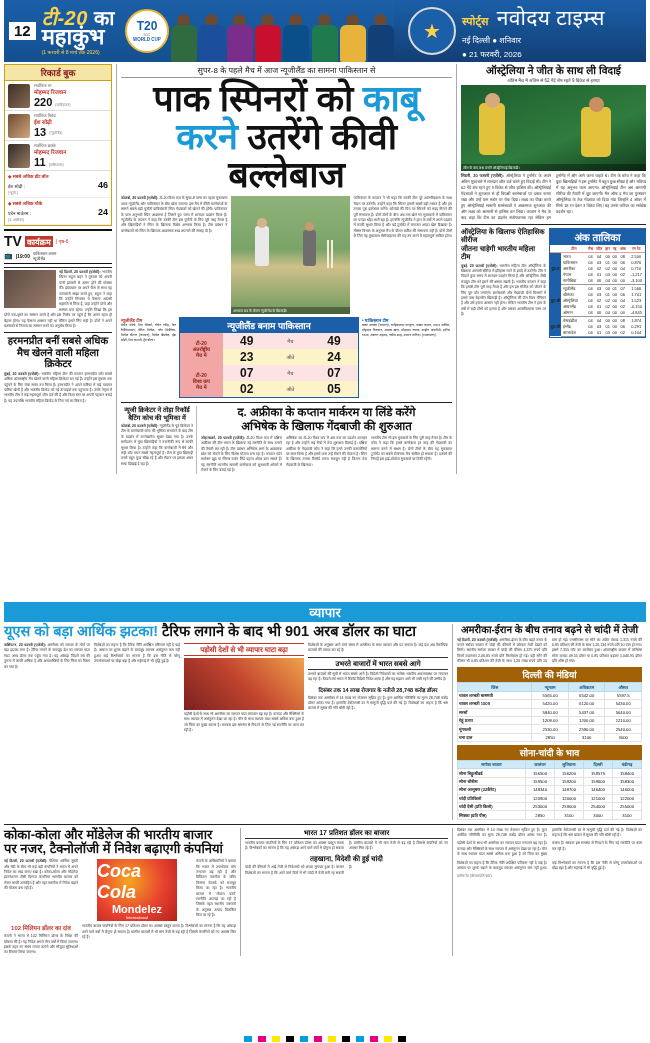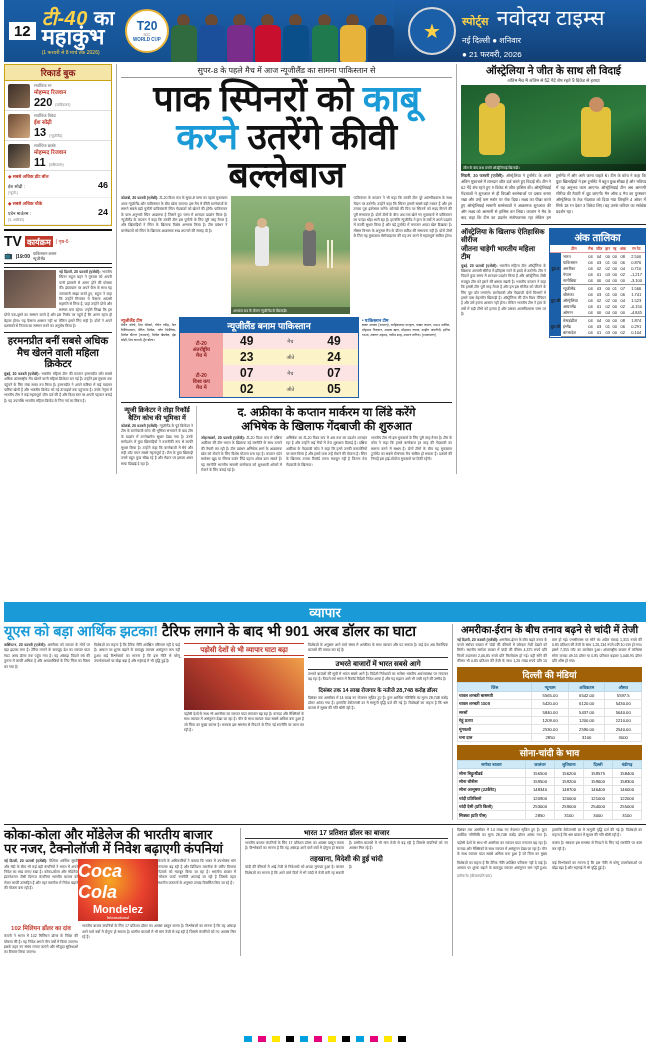--- a/index.html
+++ b/index.html
@@ -157,21 +157,21 @@
 </style>
 </head>
 <body>
 
 <div class="page">
 
   <div class="masthead">
     <div class="mh-left">
       <div class="mh-pagenum">12</div>
       <div class="mh-t20">
-        <div class="l1"><span>टी-40</span>
+        <div class="l1"><span>टी-20</span>
           <span class="ka">का</span></div>
         <div class="l2">महाकुंभ</div>
         <div class="l3">(1 फरवरी से 8 मार्च तक 2026)</div>
       </div>
       <div class="mh-logo">
         <div class="lg1">T20</div>
         <div class="lg2">ICC</div>
         <div class="lg3">WORLD CUP</div>
       </div>
       <div class="mh-players" id="players">
@@ -238,21 +238,21 @@
                   <div class="rec-val">220</div>
                   <div class="rec-team">(पाकिस्तान)</div>
                 </div>
               </div>
             </div>
             <div class="rec-row">
               <div class="rec-face" style="background:linear-gradient(135deg,#6b4a33,#d2a77e)"></div>
               <div class="rec-info">
                 <div class="rec-cap">सर्वाधिक विकेट</div>
                 <div class="rec-name">ईश सोढ़ी</div>
-                <div style="display:flex;align-items:flex-end;gap:3px;">
+                <div style="display:flex;align-items:center;gap:3px;">
                   <div class="rec-val">13</div>
                   <div class="rec-team">(न्यूजीलैंड)</div>
                 </div>
               </div>
             </div>
             <div class="rec-row">
               <div class="rec-face" style="background:linear-gradient(135deg,#2e2a26,#9b7f63)"></div>
               <div class="rec-info">
                 <div class="rec-cap">सर्वाधिक छक्के</div>
                 <div class="rec-name">मोहम्मद रिजवान</div>
@@ -743,21 +743,21 @@
               </tr>
             </tbody>
         </table>
       </div>
     </div>
 
     <div style="display:flex; margin-top:4px; border-top:1px solid #222; padding-top:3px;">
       <div style="width:236px; padding-right:4px;">
         <div class="bz-h" style="font-size:13px;">कोका-कोला और मोंडेलेज की भारतीय बाजार</div>
         <div class="bz-h" style="font-size:13px;">पर नजर, टैक्नोलॉजी में निवेश बढ़ाएगी कंपनियां</div>
-        <div style="display:flex; gap:0; margin-top:3px;">
+        <div style="display:flex; gap:19px; margin-top:3px;">
           <div style="width:74px;" class="body-txt">
             <b>नई दिल्ली, 20 फरवरी (एजेंसी):</b>
             <span>वैश्विक आर्थिक सुस्ती और मंदी के बीच भी कई बड़ी कंपनियों ने भारत में अपने निवेश का रुख बनाए रखा है। कोका-कोला और मोंडेलेज इंटरनेशनल जैसी दिग्गज कंपनियां भारतीय बाजार को लेकर काफी उत्साहित हैं और यहां तकनीक में निवेश बढ़ाने की योजना बना रही हैं।</span>
           </div>
           <div style="width:80px;" class="cc-logo" style2="">
             <div style="height:62px;display:flex;flex-direction:column;align-items:center;justify-content:center;background:radial-gradient(circle at 40% 35%,#f5a623,#e8422f 55%,#b3211a);">
               <div class="w1">Coca Cola</div>
               <div class="w2">Mondelez</div>
               <div class="w3">International</div>
             </div>

